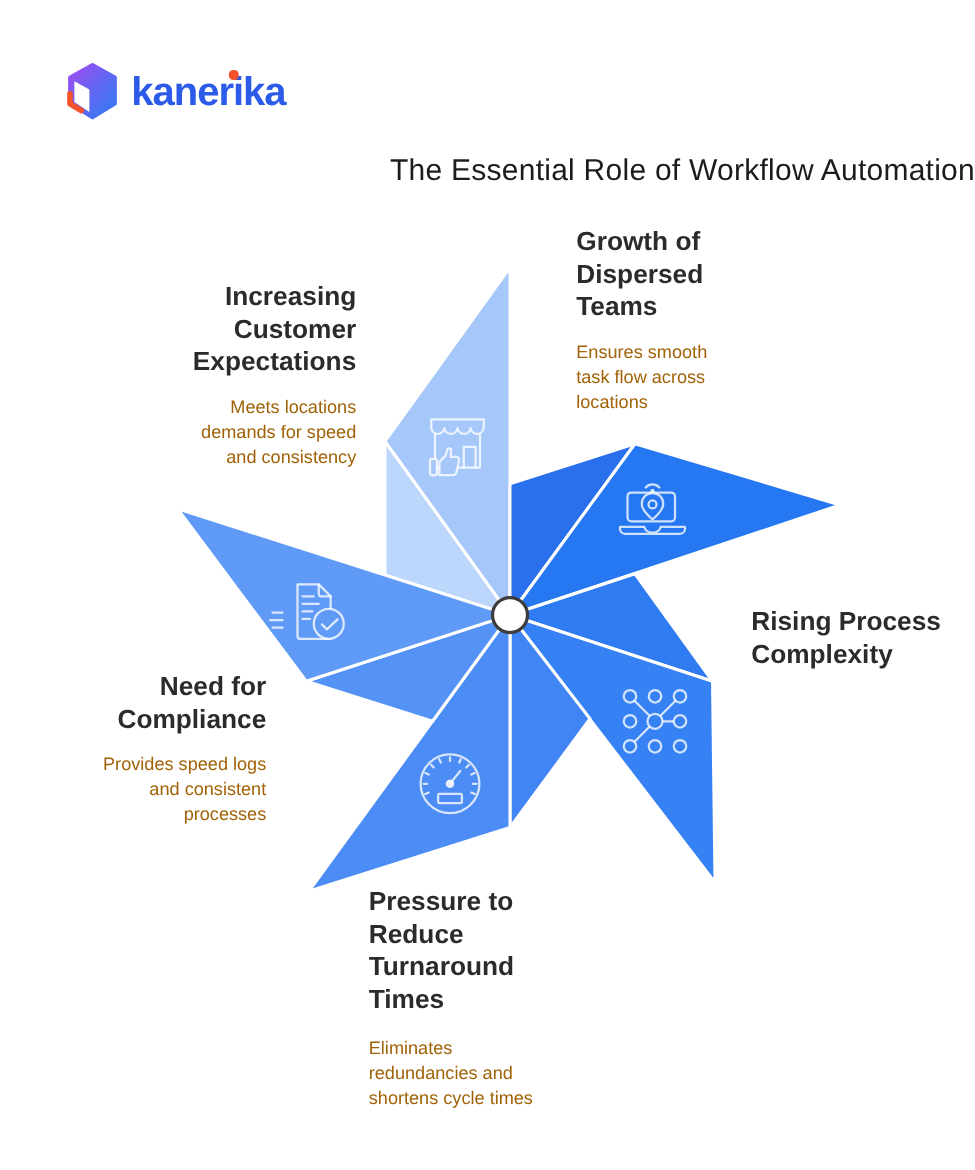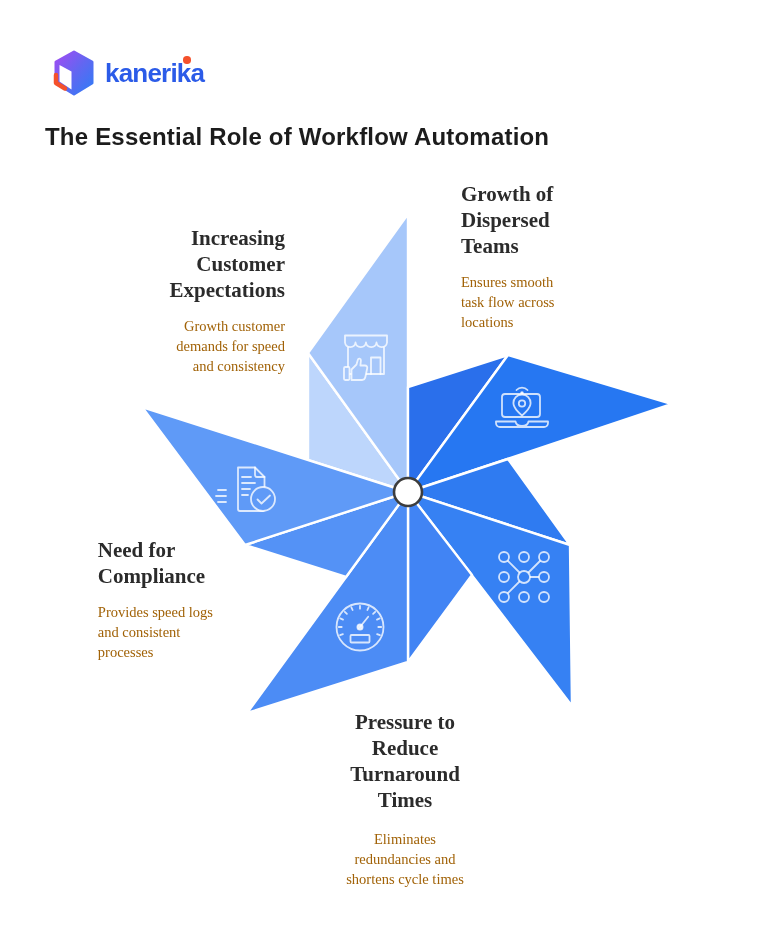--- a/index.html
+++ b/index.html
@@ -2,36 +2,36 @@
 <html><head>
 <meta charset="utf-8">
 <style>
   html,body{margin:0;padding:0;background:#fff;}
   #stage{
     position:relative;width:780px;height:936px;background:#ffffff;overflow:hidden;
     font-family:"Liberation Sans", sans-serif;
   }
   
   .logo{position:absolute;left:52px;top:50px;display:flex;align-items:center;gap:9px;}
-  .logo-text{font-size:26px;font-weight:bold;color:#2B5BE8;letter-spacing:-0.8px;line-height:45px;}
+  .logo-text{font-size:32px;font-weight:bold;color:#2B5BE8;letter-spacing:-0.8px;line-height:45px;}
   .logo-idot{position:absolute;left:131px;top:6px;width:7.5px;height:7.5px;border-radius:50%;background:#F4512C;}
   
-  .title{position:absolute;left:0;right:0;top:123px;text-align:left;
-    font-size:24px;font-weight:bold;color:#1C1C1C;letter-spacing:0.2px;padding-left:45px;}
+  .title{position:absolute;left:0;right:0;top:123px;text-align:right;
+    font-size:24px;font-weight:normal;color:#1C1C1C;letter-spacing:0.2px;padding-left:45px;}
   
   .wheel{position:absolute;left:0;top:0;width:780px;height:936px;}
   
-  .item{position:absolute;font-family:Liberation Serif, serif;}
+  .item{position:absolute;}
   .item .heading{font-size:21px;line-height:26px;font-weight:bold;color:#2B2B2B;white-space:pre-line;}
   .item .body{font-size:14.5px;line-height:20px;color:#a16207;white-space:pre-line;margin-top:13px;}
   #item-customer{right:495px;top:225px;text-align:right;}
   #item-teams{left:461px;top:181px;}
   #item-complexity{left:601px;top:485px;}
-  #item-compliance{right:567px;top:537px;text-align:left;}
-  #item-pressure{left:295px;width:220px;top:709px;text-align:center;}
+  #item-compliance{right:567px;top:537px;text-align:right;}
+  #item-pressure{left:295px;width:220px;top:709px;text-align:left;}
   #item-pressure .body{margin-top:16px;}
 </style>
 </head>
 <body>
 
 <div id="stage">
 
   <svg class="wheel" viewBox="0 0 780 936">
     <g stroke="#ffffff" stroke-width="2.4" stroke-linejoin="round">
 
@@ -124,35 +124,37 @@
     <span class="logo-text">kanerika</span>
     <span class="logo-idot"></span>
   </div>
 
   <div class="title">The Essential Role of Workflow Automation</div>
 
   <div class="item" id="item-customer">
     <div class="heading">Increasing
 Customer
 Expectations</div>
-    <div class="body">Growth customer
+    <div class="body">Meets locations
 demands for speed
 and consistency</div>
   </div>
 
   <div class="item" id="item-teams">
     <div class="heading">Growth of
 Dispersed
 Teams</div>
     <div class="body">Ensures smooth
 task flow across
 locations</div>
   </div>
 
   <div class="item" id="item-complexity">
+    <div class="heading">Rising Process
+Complexity</div>
   </div>
 
   <div class="item" id="item-compliance">
     <div class="heading">Need for
 Compliance</div>
     <div class="body">Provides speed logs
 and consistent
 processes</div>
   </div>
 

